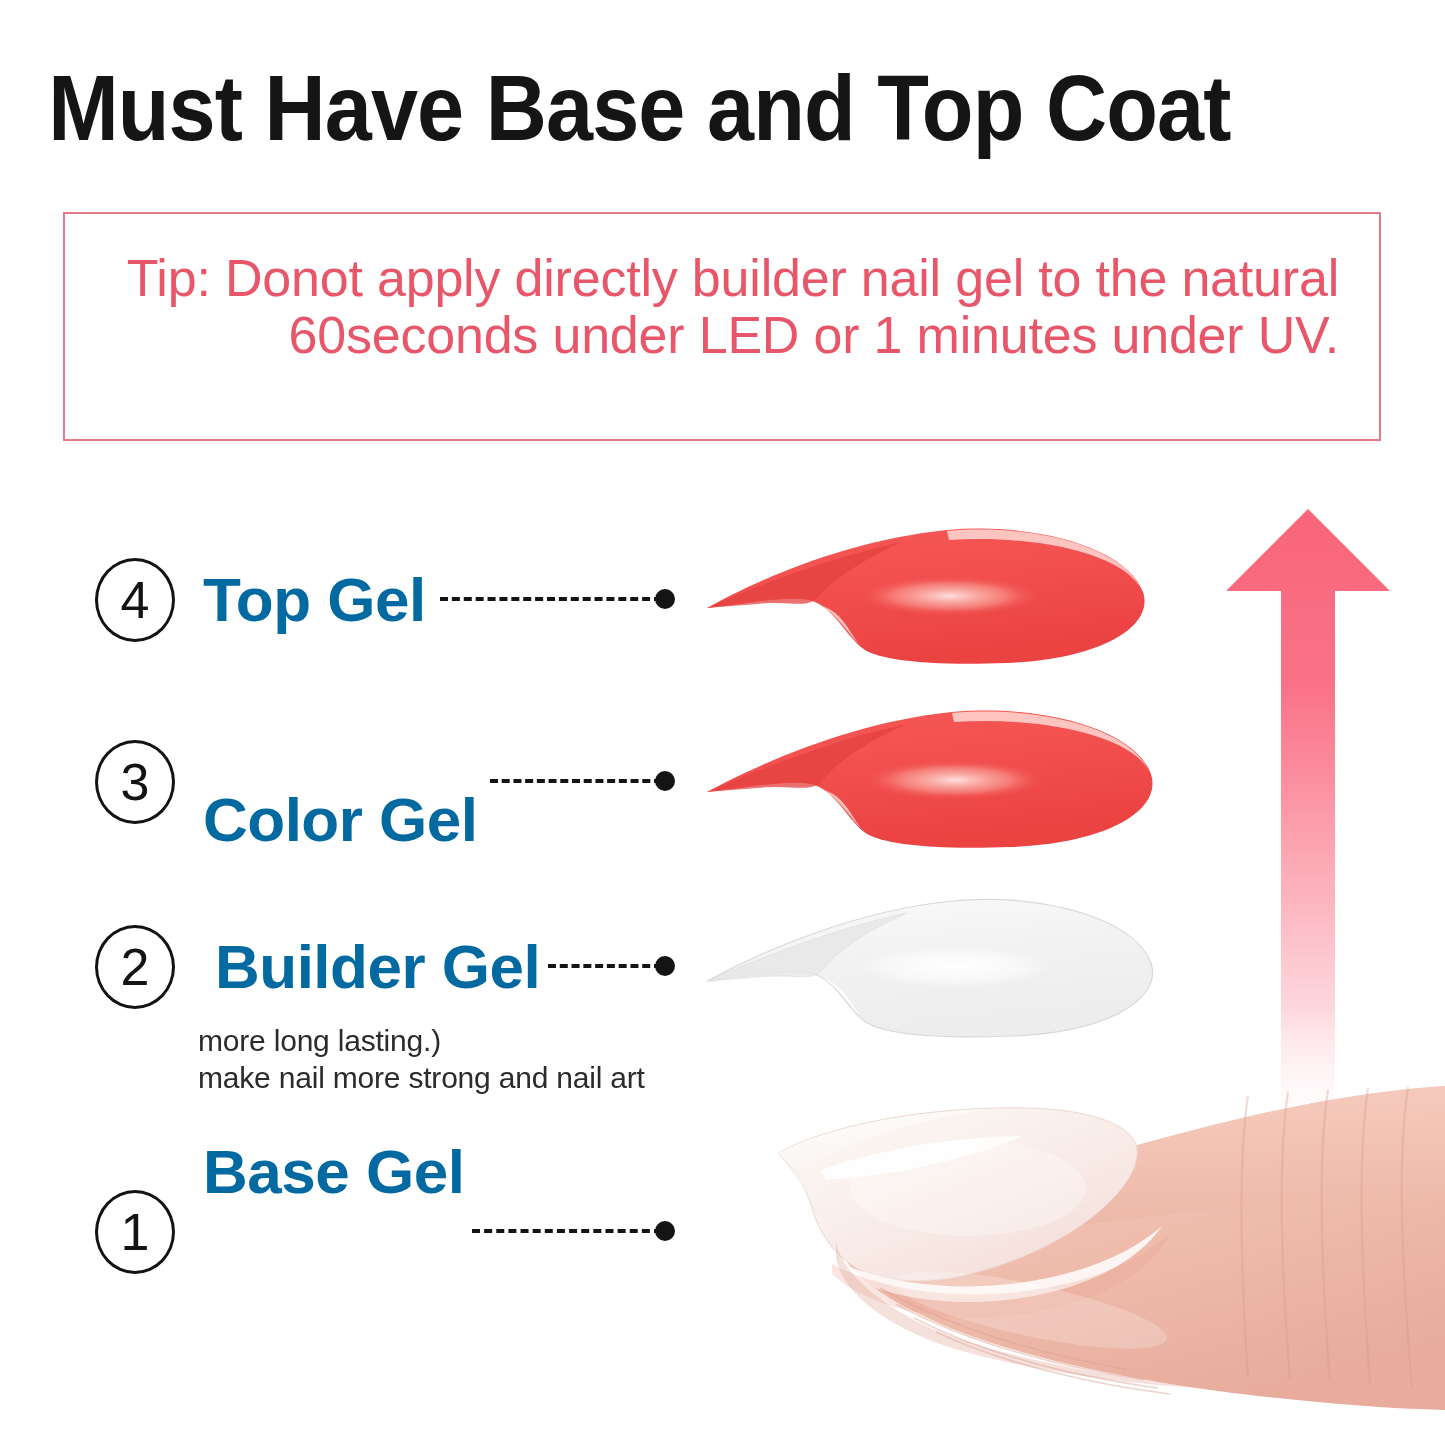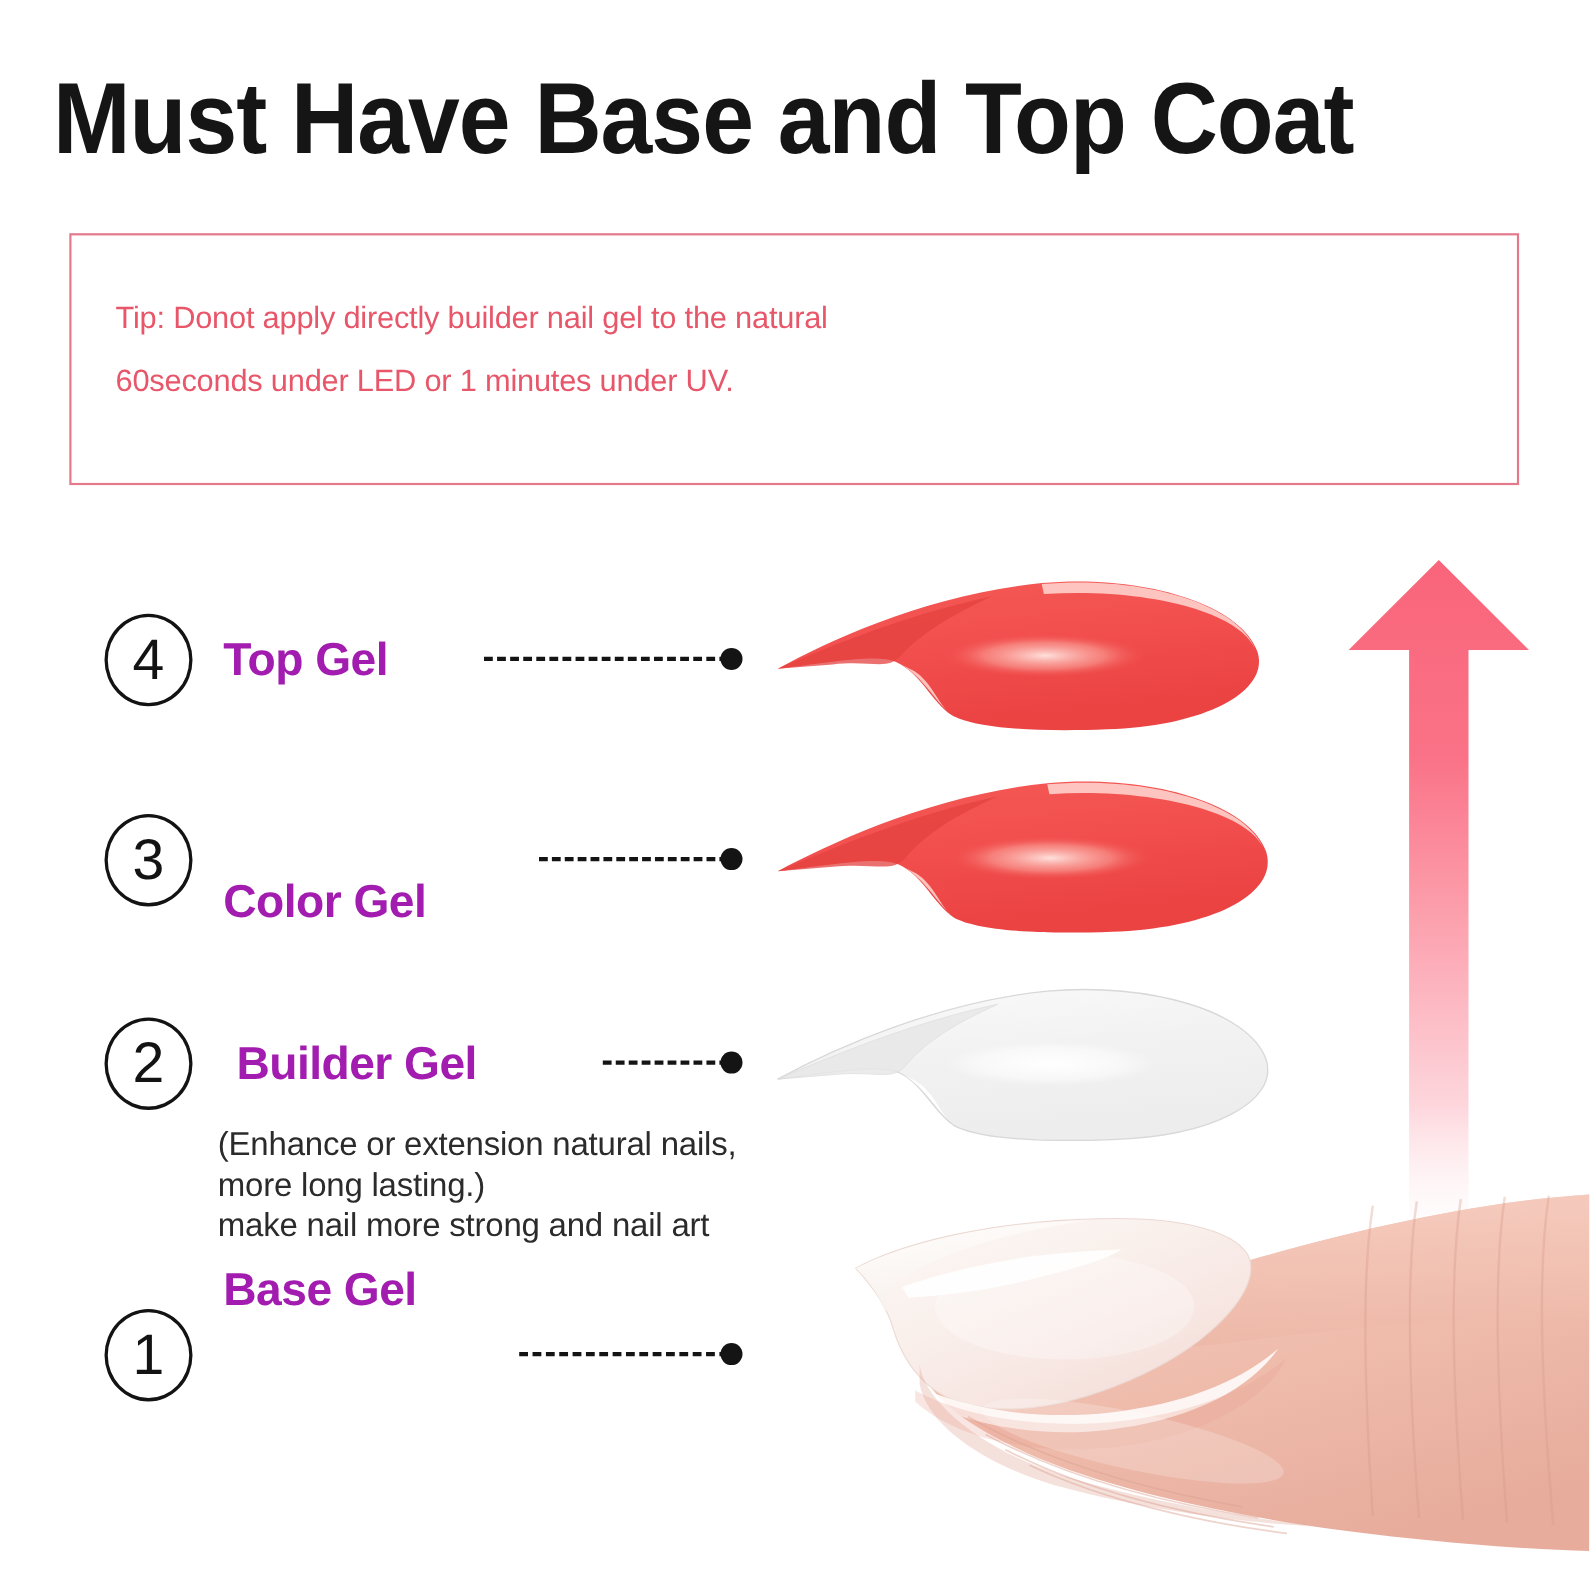--- a/index.html
+++ b/index.html
@@ -33,52 +33,51 @@
     position:absolute;
     left:63px;top:212px;
     width:1318px;height:229px;
     border:2px solid #E4798C;
     box-sizing:border-box;
     background:#fff;
   }
   .tiptext{
     position:absolute;
     left:40px;right:40px;top:36px;
-    text-align:left;
+    text-align:right;
     color:#E8566A;
     font-family:"Liberation Sans", sans-serif;
-    font-size:28px;
+    font-size:52px;
     line-height:57px;
     font-weight:400;
     letter-spacing:-0.2px;
-    margin-top:10px;
   }
 
   
   .step{position:absolute;left:0;top:0;}
   .circle{
     position:absolute;
     width:80px;height:84px;
     border:3px solid #131313;
     border-radius:50%;
     box-sizing:border-box;
     display:flex;align-items:center;justify-content:center;
     font-family:"Liberation Sans", sans-serif;
     font-size:52px;
     line-height:52px;
     font-weight:400;
     color:#131313;
   }
   .steplabel{
     position:absolute;
     font-family:"Liberation Sans", sans-serif;
-    font-size:42px;
+    font-size:62px;
     line-height:64px;
     font-weight:bold;
-    color:#a21caf;
+    color:#0369a1;
     white-space:nowrap;
     letter-spacing:-0.5px;
   }
   .leader{
     position:absolute;
     height:4px;
     border-top:4px dashed #141414;
   }
   .leaderdot{
     position:absolute;
@@ -190,21 +189,20 @@
     <path d="M120,86 C142,96 154,120 168,132 C158,124 152,104 136,94 Z" fill="#FFCFC9" opacity="0.9"></path>
     <ellipse cx="258" cy="80" rx="92" ry="20" fill="url(#hiMid)"></ellipse>
   </svg>
 
   <div class="step">
     <div class="circle" style="left:95px;top:925px;">2</div>
     <div class="steplabel" style="left:215px;top:935px;">Builder Gel</div>
     <div class="leader" style="left:548px;top:964px;width:114px;"></div>
     <div class="leaderdot" style="left:655px;top:956px;"></div>
     <div class="subtext" style="left:198px;top:1022px;">
-      <div>(Enhance or extension natural nails,</div>
       <div>more long lasting.)</div>
       <div>make nail more strong and nail art</div>
     </div>
   </div>
 
   <svg class="blob" style="left:697px;top:893px;width:463px;height:163px;" viewBox="0 0 463 163">
     <defs>
       <linearGradient id="clearG" x1="0" y1="0" x2="0.3" y2="1">
         <stop offset="0%" stop-color="#FAFAFA"></stop>
         <stop offset="50%" stop-color="#F2F2F2"></stop>

